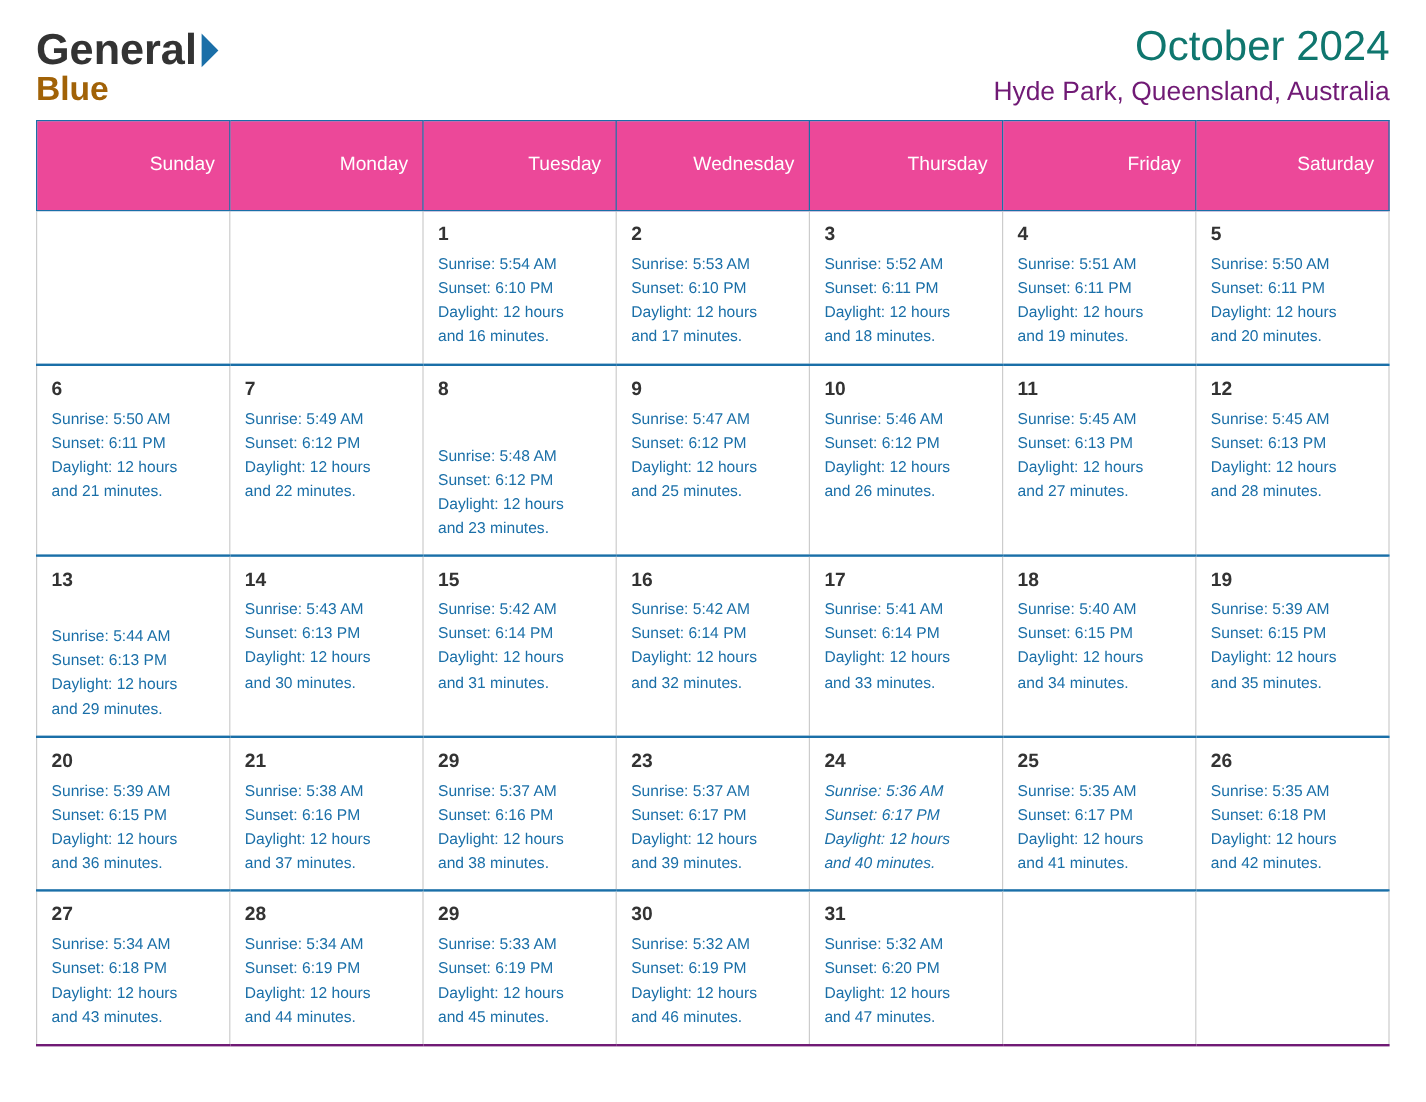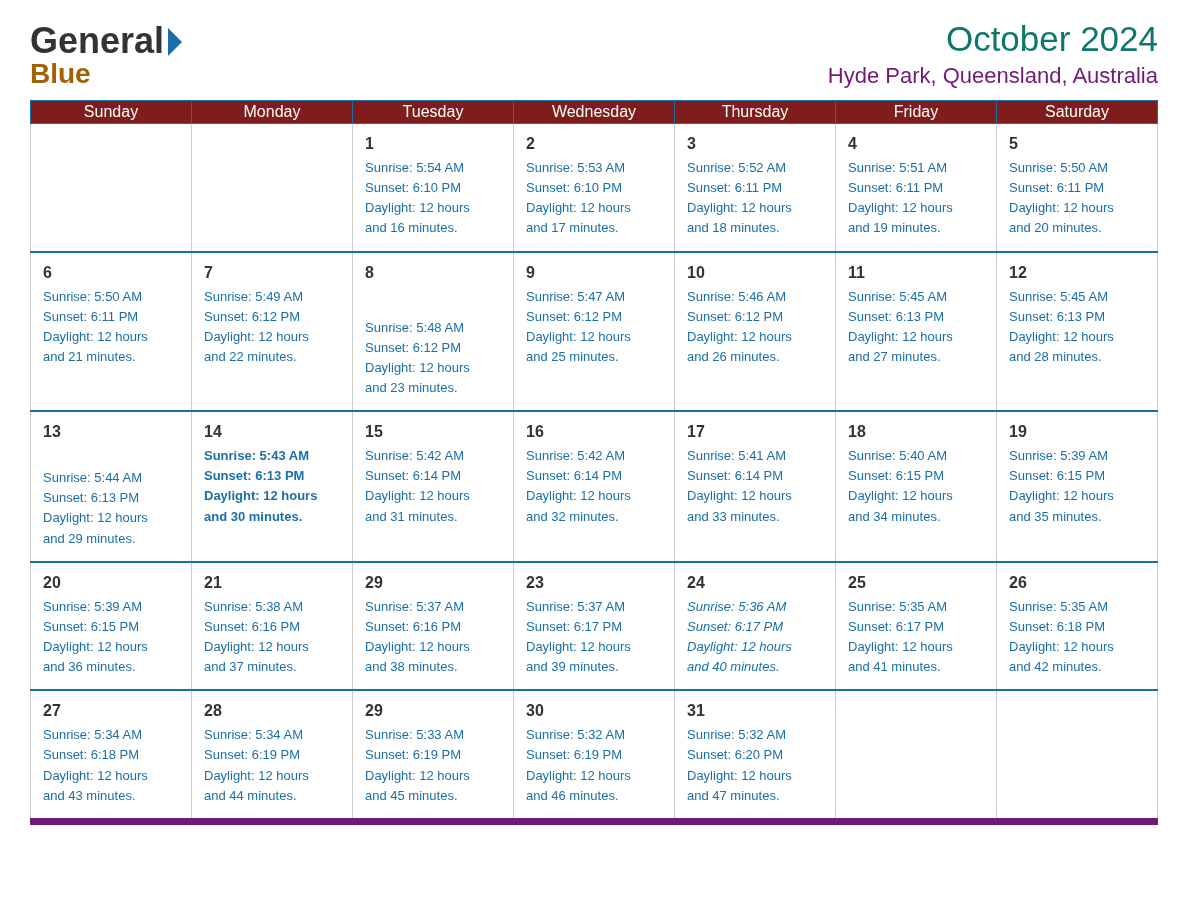--- a/index.html
+++ b/index.html
@@ -70,26 +70,26 @@
       margin-top: 4px;
     }
 
     .calendar {
       width: 100%;
       border-collapse: collapse;
       border: 1px solid #ccc;
     }
 
     .calendar th {
-      background-color: #7f1d1d;
+      background-color: #ec4899;
       color: #fff;
       font-size: 16px;
       font-weight: normal;
-      padding: 2px 12px;
-      text-align: center;
+      padding: 28px 12px;
+      text-align: right;
       border: 1px solid #1a6fa8;
     }
 
     .calendar td {
       vertical-align: top;
       padding: 8px 12px 12px 12px;
       border: 1px solid #ccc;
       width: calc(100% / 7);
       min-height: 100px;
       font-size: 13.5px;
@@ -109,21 +109,21 @@
       color: #1a6fa8;
       font-size: 13px;
       line-height: 1.55;
     }
 
     .calendar tr.week-row td {
       border-bottom: 2px solid #1a6fa8;
     }
 
     .calendar tbody tr:last-child td {
-      border-bottom: 7px solid #701a75;
+      border-bottom: 2px solid #701a75;
     }
 
     .empty-cell {
       background: #fff;
     }
   </style>
 </head>
 <body>
 
 <div class="header-area">
@@ -246,21 +246,21 @@
       <tr class="week-row">
         <td>
           <span class="day-num">13</span>
           <div class="day-info" style="white-space: pre-line; margin-top: 24px;">Sunrise: 5:44 AM
 Sunset: 6:13 PM
 Daylight: 12 hours
 and 29 minutes.</div>
         </td>
         <td>
           <span class="day-num">14</span>
-          <div class="day-info" style="white-space: pre-line; font-weight: bold;">Sunrise: 5:43 AM
+          <div class="day-info" style="white-space: pre-line;">Sunrise: 5:43 AM
 Sunset: 6:13 PM
 Daylight: 12 hours
 and 30 minutes.</div>
         </td>
         <td>
           <span class="day-num">15</span>
           <div class="day-info" style="white-space: pre-line;">Sunrise: 5:42 AM
 Sunset: 6:14 PM
 Daylight: 12 hours
 and 31 minutes.</div>

